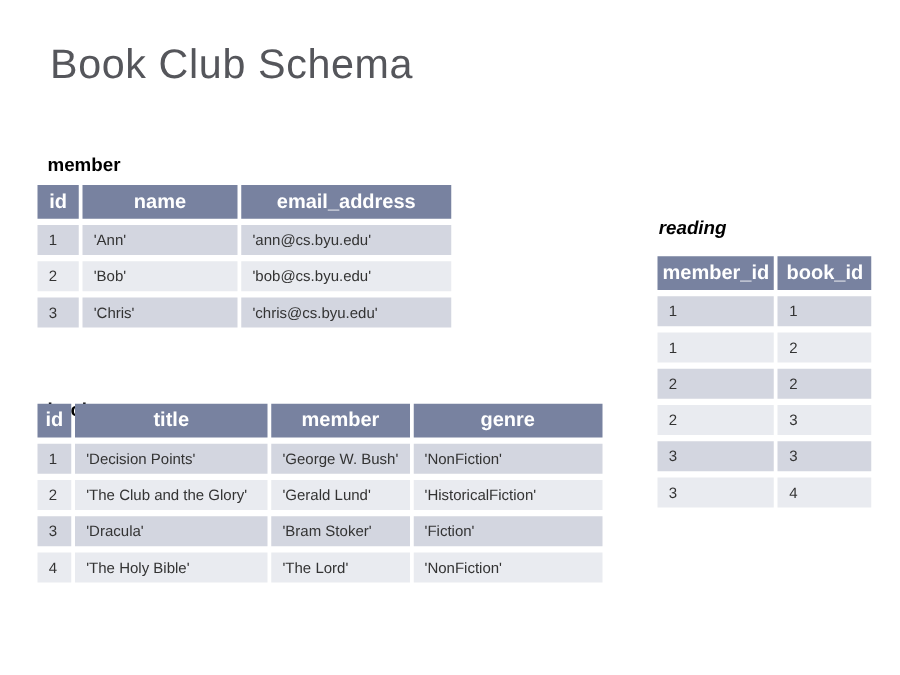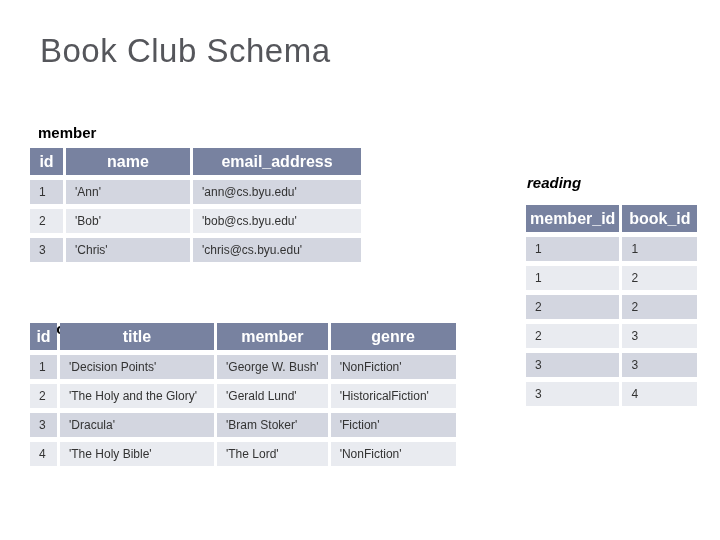--- a/index.html
+++ b/index.html
@@ -64,21 +64,21 @@
     padding:0 9px;
     vertical-align:middle;
     text-align:left;
     overflow:hidden;
     white-space:nowrap;
   }
   tbody tr:nth-child(odd) td{background:var(--row-dark);}
   tbody tr:nth-child(even) td{background:var(--row-light);}
   
   .tbl-member .c0{width:33px;} .tbl-member .c1{width:124px;} .tbl-member .c2{width:168px;}
-  .tbl-book .c0{width:27px;} .tbl-book .c1{width:154px;} .tbl-book .c2{width:108px;} .tbl-book .c3{width:125px;}
+  .tbl-book .c0{width:27px;} .tbl-book .c1{width:154px;} .tbl-book .c2{width:108px;} .tbl-book .c3{width:151px;}
   .tbl-reading .c0{width:60px;} .tbl-reading .c1{width:75px;}
 </style>
 </head>
 <body>
 
 <h1 class="slide-title">Book Club Schema</h1>
 
 <div class="tbl-label lbl-member">member</div>
 <table class="tbl-member">
   <thead>
@@ -119,21 +119,21 @@
   </thead>
   <tbody>
     <tr>
       <td class="c0">1</td>
       <td class="c1">'Decision Points'</td>
       <td class="c2">'George W. Bush'</td>
       <td class="c3">'NonFiction'</td>
     </tr>
     <tr>
       <td class="c0">2</td>
-      <td class="c1">'The Holy and the Glory'</td>
+      <td class="c1">'The Club and the Glory'</td>
       <td class="c2">'Gerald Lund'</td>
       <td class="c3">'HistoricalFiction'</td>
     </tr>
     <tr>
       <td class="c0">3</td>
       <td class="c1">'Dracula'</td>
       <td class="c2">'Bram Stoker'</td>
       <td class="c3">'Fiction'</td>
     </tr>
     <tr>

